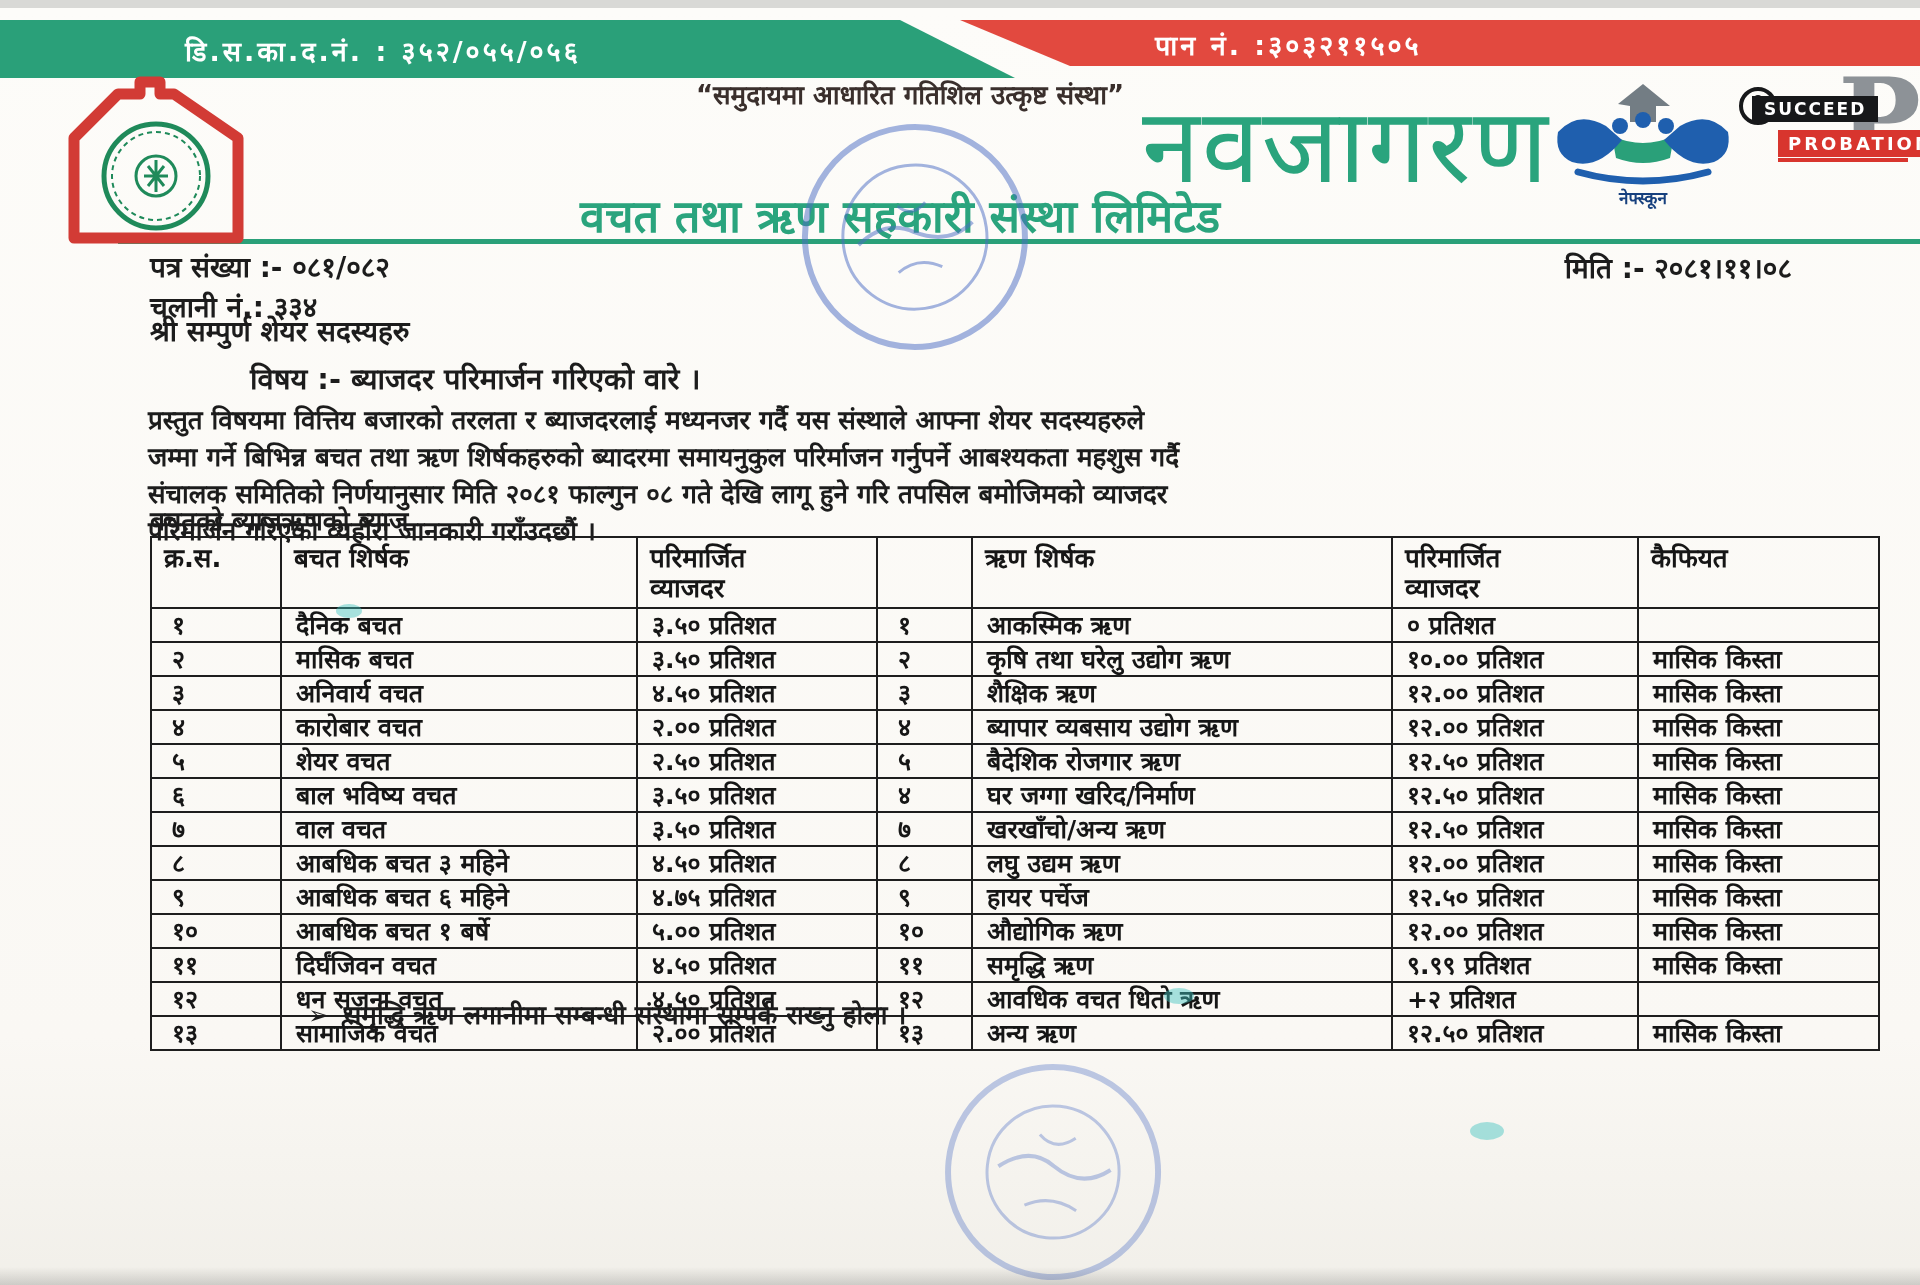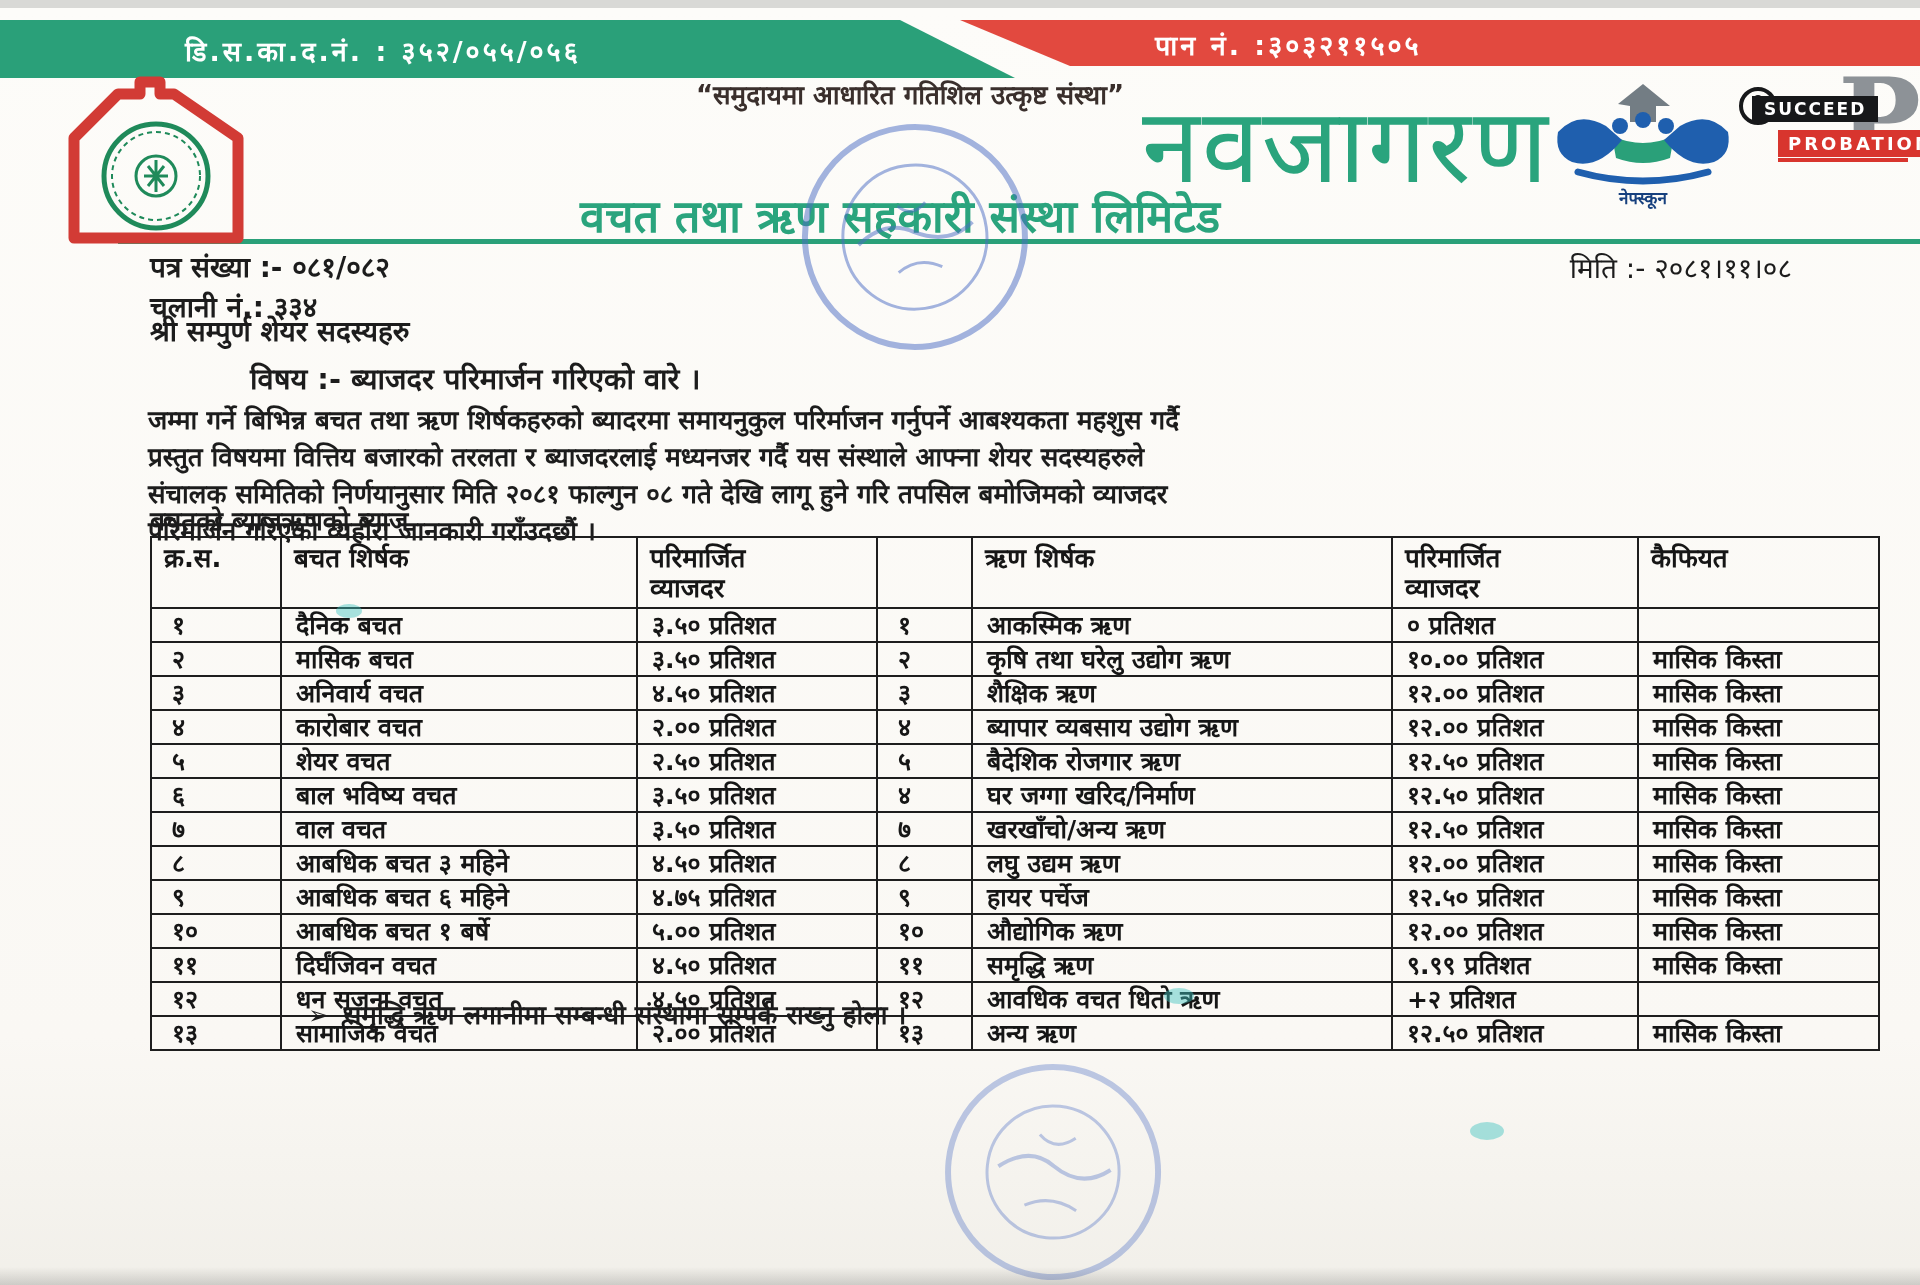--- a/index.html
+++ b/index.html
@@ -37,21 +37,21 @@
   .logo-succeed{position:absolute; left:1752px; top:70px; width:175px; height:130px;}
   .succeed-p{position:absolute; right:6px; top:-14px; font-size:110px; font-weight:700;
     color:#8d9297; line-height:1; font-family:"DejaVu Serif","Liberation Serif",serif;}
   .succeed-bar{position:absolute; left:0; top:18px; background:#17181a; color:#fff;
     font-size:17px; font-weight:700; letter-spacing:2px; padding:3px 12px;}
   .probation-bar{position:absolute; left:26px; top:52px; background:#d8352e; color:#fff;
     font-size:18px; font-weight:700; letter-spacing:3px; padding:3px 10px;}
   .succeed-tagline{position:absolute; left:26px; top:80px; width:130px; height:4px; background:#d8352e;}
   
   .meta-left{position:absolute; top:240px; left:150px; font-size:28px; font-weight:700; line-height:40px;}
-  .meta-date{position:absolute; top:240px; right:128px; font-size:28px; font-weight:400;}
+  .meta-date{position:absolute; top:240px; right:128px; font-size:28px; font-weight:700;}
   .recipient{position:absolute; top:303px; left:150px; font-size:28px; font-weight:700;}
   .subject{position:absolute; top:350px; left:250px; width:1420px; text-align:left;
     font-size:29px; font-weight:700;}
   .body-text{position:absolute; top:394px; left:148px; width:1655px;
     font-size:26px; font-weight:600; line-height:37px; text-align:justify;}
   .table-heading{position:absolute; top:494px; left:150px; font-size:26px; font-weight:700;
     }
   
   .rates-table{position:absolute; top:528px; left:150px; width:1728px;
     border-collapse:collapse; table-layout:fixed;}
@@ -126,22 +126,22 @@
   <div class="meta-left">
     <div>पत्र संख्या :- ०८१/०८२</div>
     <div>चलानी नं.: ३३४</div>
   </div>
   <div class="meta-date">मिति :- २०८१।११।०८</div>
 
   <div class="recipient">श्री सम्पुर्ण शेयर सदस्यहरु</div>
   <div class="subject">विषय :- ब्याजदर परिमार्जन गरिएको वारे ।</div>
 
   <div class="body-text">
+    <div>प्रस्तुत विषयमा वित्तिय बजारको तरलता र ब्याजदरलाई मध्यनजर गर्दै यस संस्थाले आफ्ना शेयर सदस्यहरुले</div>
     <div>जम्मा गर्ने बिभिन्न बचत तथा ऋण शिर्षकहरुको ब्यादरमा समायनुकुल परिर्माजन गर्नुपर्ने आबश्यकता महशुस गर्दै</div>
-    <div>प्रस्तुत विषयमा वित्तिय बजारको तरलता र ब्याजदरलाई मध्यनजर गर्दै यस संस्थाले आफ्ना शेयर सदस्यहरुले</div>
     <div>संचालक समितिको निर्णयानुसार मिति २०८१ फाल्गुन ०८ गते देखि लागू हुने गरि तपसिल बमोजिमको व्याजदर</div>
     <div>परिमार्जन गरिएको व्यहोरा जानकारी गराँउदछौं ।</div>
   </div>
 
   <div class="table-heading">बचतको ब्याजऋणको ब्याज</div>
 
   <table class="rates-table">
     <colgroup>
       <col style="width:130px">
         <col style="width:356px">

